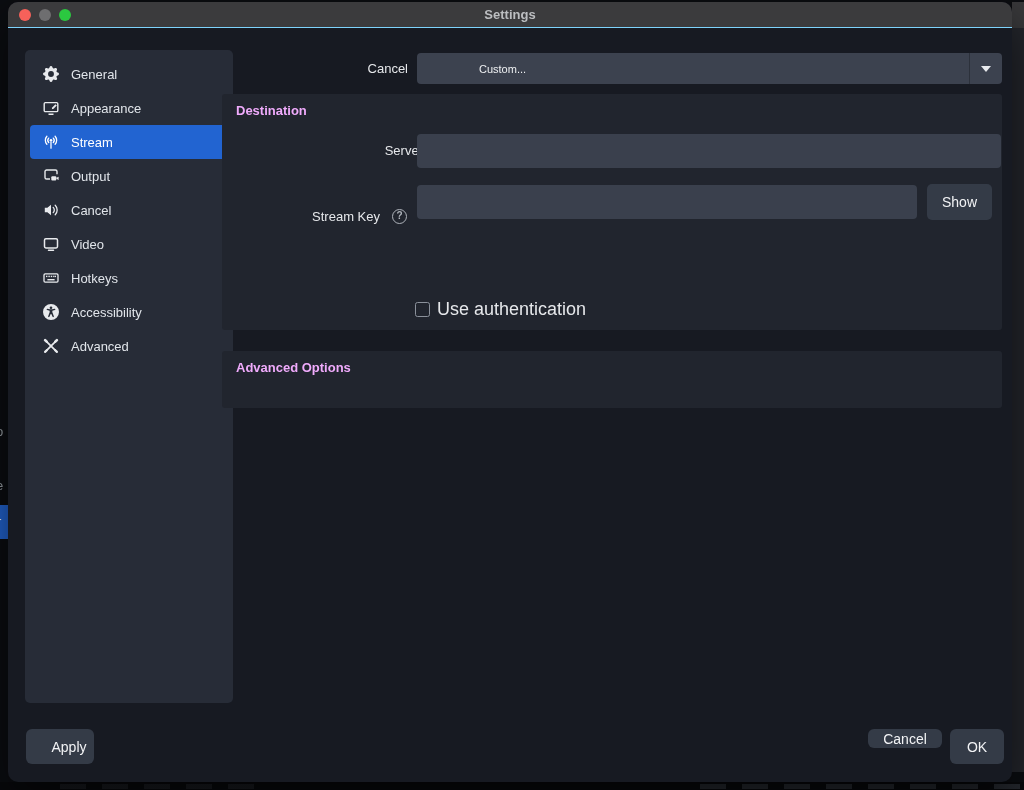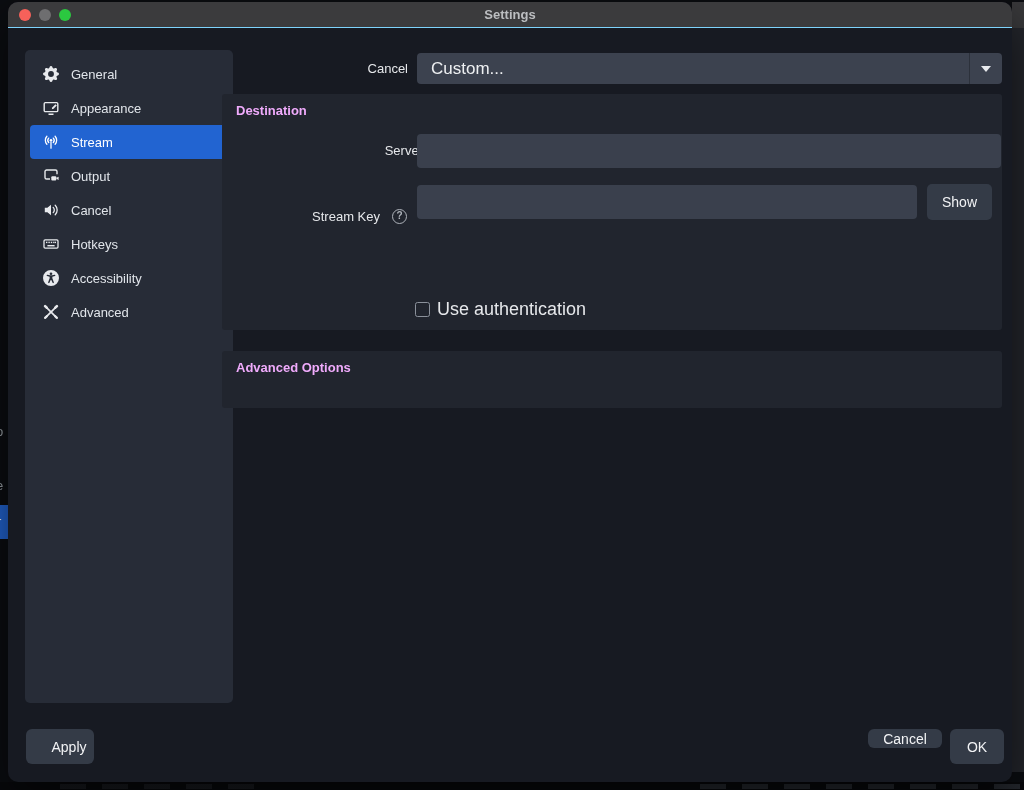--- a/index.html
+++ b/index.html
@@ -39,21 +39,21 @@
              background:#272c37; border-radius:5px; padding-top:7px; }
   .side-item { height:34px; margin:0 5px; border-radius:4px; display:flex; align-items:center;
                gap:12px; padding-left:13px; color:#e1e5ea; font-size:13px; cursor:default; }
   .side-item.selected { background:#2264d1; color:#fff; }
   .side-item .icn { width:16px; height:16px; flex:0 0 16px; display:flex; align-items:center; justify-content:center; }
   .side-item svg { width:16px; height:16px; display:block; }
 
   
   .form-label { position:absolute; color:#e6e8eb; font-size:13px; text-align:right; }
   .combo { position:absolute; left:409px; top:51px; width:585px; height:31px; background:#3c424f;
-           border-radius:4px; display:flex; align-items:center; color:#eef0f2; font-size:17px; }
+           border-radius:4px; display:flex; align-items:center; color:#eef0f2; font-size:11px;padding-left:48px; }
   .combo-value { padding-left:14px; flex:1; }
   .combo-arrow-seg { width:33px; height:100%; border-left:1px solid #2c313b; display:flex;
                      align-items:center; justify-content:center; }
   .tri-down { width:0; height:0; border-left:5px solid transparent; border-right:5px solid transparent;
               border-top:6px solid #e8eaee; }
 
   .panel { position:absolute; left:214px; width:780px; background:#21252e; border-radius:3px; }
   .panel-heading { position:absolute; left:14px; top:9px; color:#f0abfc; font-size:13px; font-weight:700; }
   #destination-panel { top:92px; height:236px; }
   #advanced-panel { top:349px; height:57px; }
@@ -157,20 +157,29 @@
         <span class="icn">
           <svg viewBox="0 0 16 16" fill="#e8eaed">
               <path d="M1.8 5.8h2.6L8 2.8v10.4l-3.6-3H1.8z"></path>
               <path d="M10.2 5.4a3.6 3.6 0 0 1 0 5.2" stroke="#e8eaed" fill="none" stroke-width="1.3" stroke-linecap="round"></path>
               <path d="M12.2 3.3a6.6 6.6 0 0 1 0 9.4" stroke="#e8eaed" fill="none" stroke-width="1.3" stroke-linecap="round"></path>
             </svg>
         </span>
         <span>Cancel</span>
       </div>
 
+      <div class="side-item">
+        <span class="icn">
+          <svg viewBox="0 0 16 16" fill="none" stroke="#e8eaed" stroke-width="1.5">
+              <rect x="1.5" y="2.8" width="13" height="9.2" rx="1.4"></rect>
+              <path d="M5.5 14.2h5" stroke-linecap="round"></path>
+            </svg>
+        </span>
+        <span>Video</span>
+      </div>
 
       <div class="side-item">
         <span class="icn">
           <svg viewBox="0 0 16 16" fill="#e8eaed">
               <rect x="1" y="3.8" width="14" height="8.4" rx="1.1" fill="none" stroke="#e8eaed" stroke-width="1.3"></rect>
               <rect x="3" y="5.7" width="1.4" height="1.4"></rect>
               <rect x="5.4" y="5.7" width="1.4" height="1.4"></rect>
               <rect x="7.8" y="5.7" width="1.4" height="1.4"></rect>
               <rect x="10.2" y="5.7" width="1.4" height="1.4"></rect>
               <rect x="12" y="5.7" width="1" height="1.4"></rect>

